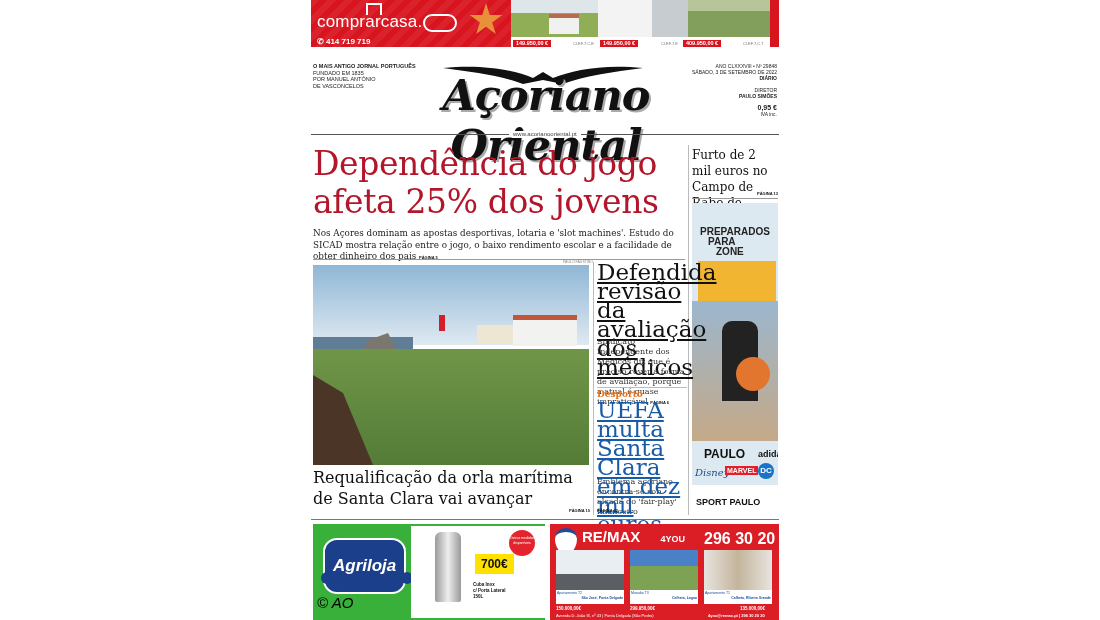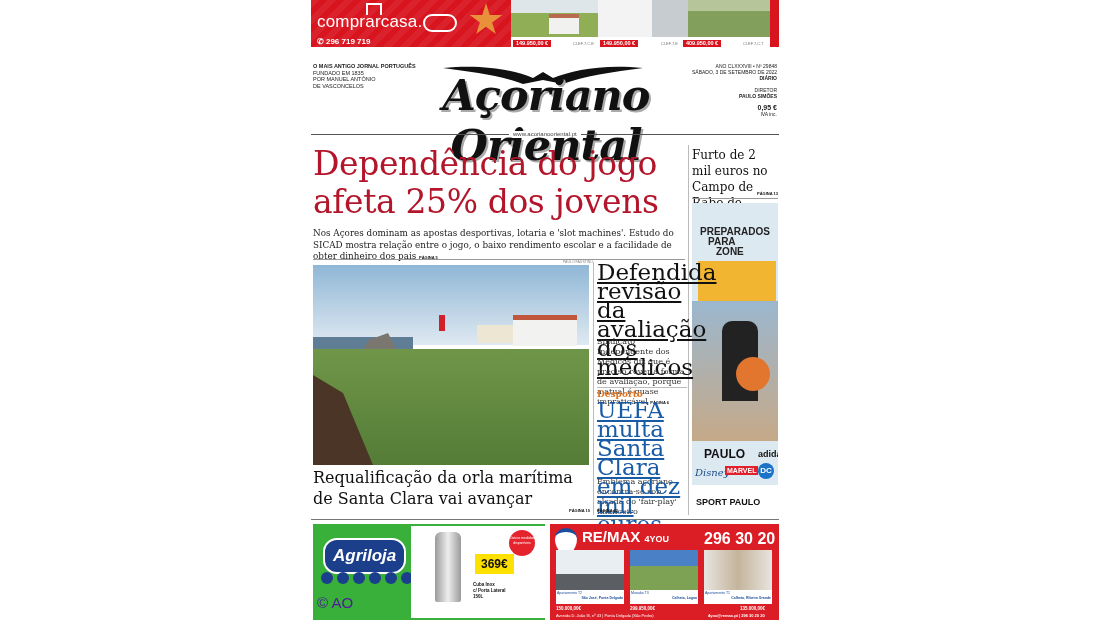--- a/index.html
+++ b/index.html
@@ -47,21 +47,21 @@
 <body>
 
 <div class="page">
 
   <div class="abs topad">
     <div class="abs cc">
       <div class="abs cc-house"></div>
       <div class="abs cc-logo sans">comprarcasa.</div>
       <div class="abs cc-ee"></div>
       <div class="abs cc-star"></div>
-      <div class="abs cc-phone sans">✆ <span>296 719 719</span></div>
+      <div class="abs cc-phone sans">✆ <span>414 719 719</span></div>
     </div>
     <div class="abs house-thumb" style="left:200px;width:87px;background:linear-gradient(#dfe6ea 0 35%,#8fae55 35% 100%);">
       <div class="abs" style="left:38px;top:14px;width:30px;height:16px;background:#f1f1ef;border-top:4px solid #b86a4e;"></div>
     </div>
     <div class="abs house-thumb" style="left:287px;width:90px;background:linear-gradient(90deg,#f3f3f3 0 60%,#c6ccd0 60%);"></div>
     <div class="abs house-thumb" style="left:377px;width:82px;background:linear-gradient(#b7c59a 0 30%,#82a05b 30%);"></div>
     <div class="abs" style="left:459px;top:0;width:9px;height:47px;background:#d8141f;"></div>
     <div class="abs price-tag sans" style="left:202px;">149.950,00 €</div>
     <div class="abs ref sans" style="left:262px;">CI.EF.7.C.E</div>
     <div class="abs price-tag sans" style="left:289px;">149.950,00 €</div>
@@ -146,42 +146,42 @@
   </div>
   <div class="abs hr" style="left:286px;top:387px;width:90px;background:#bbb;"></div>
   <div class="abs serif" style="left:286px;top:389px;font-size:9px;color:#e0731f;font-weight:bold;">Desporto</div>
   <div class="abs serif side-p" style="left:286px;top:477px;width:90px;">Emblema açoriano encontra-se sob alçada do 'fair-play' financeiro</div>
   <div class="abs serif sec-h" style="left:286px;top:401px;width:90px;color:#1a5ba6;">UEFA multa Santa Clara em dez mil euros</div>
   <div class="abs pg" style="left:286px;top:508px;">PÁGINA 22</div>
 
   <div class="abs hr" style="left:0;top:519px;width:468px;background:#777;"></div>
 
   <div class="abs agri">
-    <div class="abs sans" style="left:10px;top:14px;padding:6px 8px;background:#1b3f8a;border-radius:14px;color:#fff;font-size:17px;font-weight:bold;font-style:italic;border:2px solid #fff;">Agriloja</div>
+    <div class="abs sans" style="left:10px;top:14px;padding:16px 8px;background:#1b3f8a;border-radius:14px;color:#fff;font-size:17px;font-weight:bold;font-style:italic;border:2px solid #fff;">Agriloja</div>
     <div class="abs" style="left:8px;top:48px;display:flex;gap:4px;">
       <span style="width:12px;height:12px;border-radius:50%;background:#1b3f8a;display:block;"></span>
       <span style="width:12px;height:12px;border-radius:50%;background:#1b3f8a;display:block;"></span>
       <span style="width:12px;height:12px;border-radius:50%;background:#1b3f8a;display:block;"></span>
       <span style="width:12px;height:12px;border-radius:50%;background:#1b3f8a;display:block;"></span>
       <span style="width:12px;height:12px;border-radius:50%;background:#1b3f8a;display:block;"></span>
       <span style="width:12px;height:12px;border-radius:50%;background:#1b3f8a;display:block;"></span>
     </div>
-    <div class="abs sans" style="left:4px;top:70px;color:#4c1d95;font-size:15px;">© AO</div>
+    <div class="abs sans" style="left:4px;top:70px;color:#000000;font-size:15px;font-style:italic;">© AO</div>
     <div class="abs" style="left:98px;top:2px;width:134px;height:92px;background:#fff;"></div>
     <div class="abs" style="left:122px;top:8px;width:26px;height:70px;background:linear-gradient(90deg,#9a9a9a,#eee,#9a9a9a);border-radius:6px 6px 2px 2px;"></div>
-    <div class="abs sans" style="left:162px;top:30px;background:#ffe100;padding:3px 6px;font-size:12px;font-weight:900;color:#111;">369€</div>
+    <div class="abs sans" style="left:162px;top:30px;background:#ffe100;padding:3px 6px;font-size:12px;font-weight:900;color:#111;">700€</div>
     <div class="abs sans" style="left:196px;top:6px;width:26px;height:26px;border-radius:50%;background:#e4232d;color:#fff;font-size:3.5px;text-align:center;line-height:5px;padding-top:6px;box-sizing:border-box;">Outras medidas disponíveis</div>
     <div class="abs sans" style="left:160px;top:58px;font-size:4.5px;line-height:6px;color:#111;font-weight:bold;">
       <span>Cuba Inox</span><br><span>c/ Porta Lateral</span><br><span>150L</span>
     </div>
   </div>
 
   <div class="abs remax">
     <div class="abs" style="left:5px;top:4px;width:22px;height:22px;background:#fff;border-radius:50% 50% 50% 50%/40% 40% 60% 60%;border-top:4px solid #1b4d9b;"></div>
-    <div class="abs sans" style="left:32px;top:4px;color:#fff;font-size:15px;font-weight:900;"><span>RE/MAX</span> <span style="font-size:9px;">4YOU</span></div>
+    <div class="abs sans" style="left:32px;top:4px;color:#fff;font-size:15px;font-weight:900;"><span>RE/MAX</span> <span style="font-size:9px;margin-left:16px;">4YOU</span></div>
     <div class="abs sans" style="left:154px;top:6px;color:#fff;font-size:16px;font-weight:bold;">296 30 20 20</div>
 
     <div class="abs" style="left:6px;top:26px;width:68px;height:54px;background:#fff;">
       <div style="height:40px;background:linear-gradient(#e8eef2 0 60%,#5b5e63 60%);"></div>
       <div class="sans" style="font-size:3.5px;color:#1b4d9b;padding:1px;">Apartamento T2</div>
       <div class="sans" style="font-size:3.5px;color:#1b4d9b;text-align:right;padding:0 1px;font-weight:bold;">São José, Ponta Delgada</div>
     </div>
     <div class="abs" style="left:80px;top:26px;width:68px;height:54px;background:#fff;">
       <div style="height:40px;background:linear-gradient(#4a80c6 0 40%,#7ea253 40%);"></div>
       <div class="sans" style="font-size:3.5px;color:#1b4d9b;padding:1px;">Moradia T3</div>

